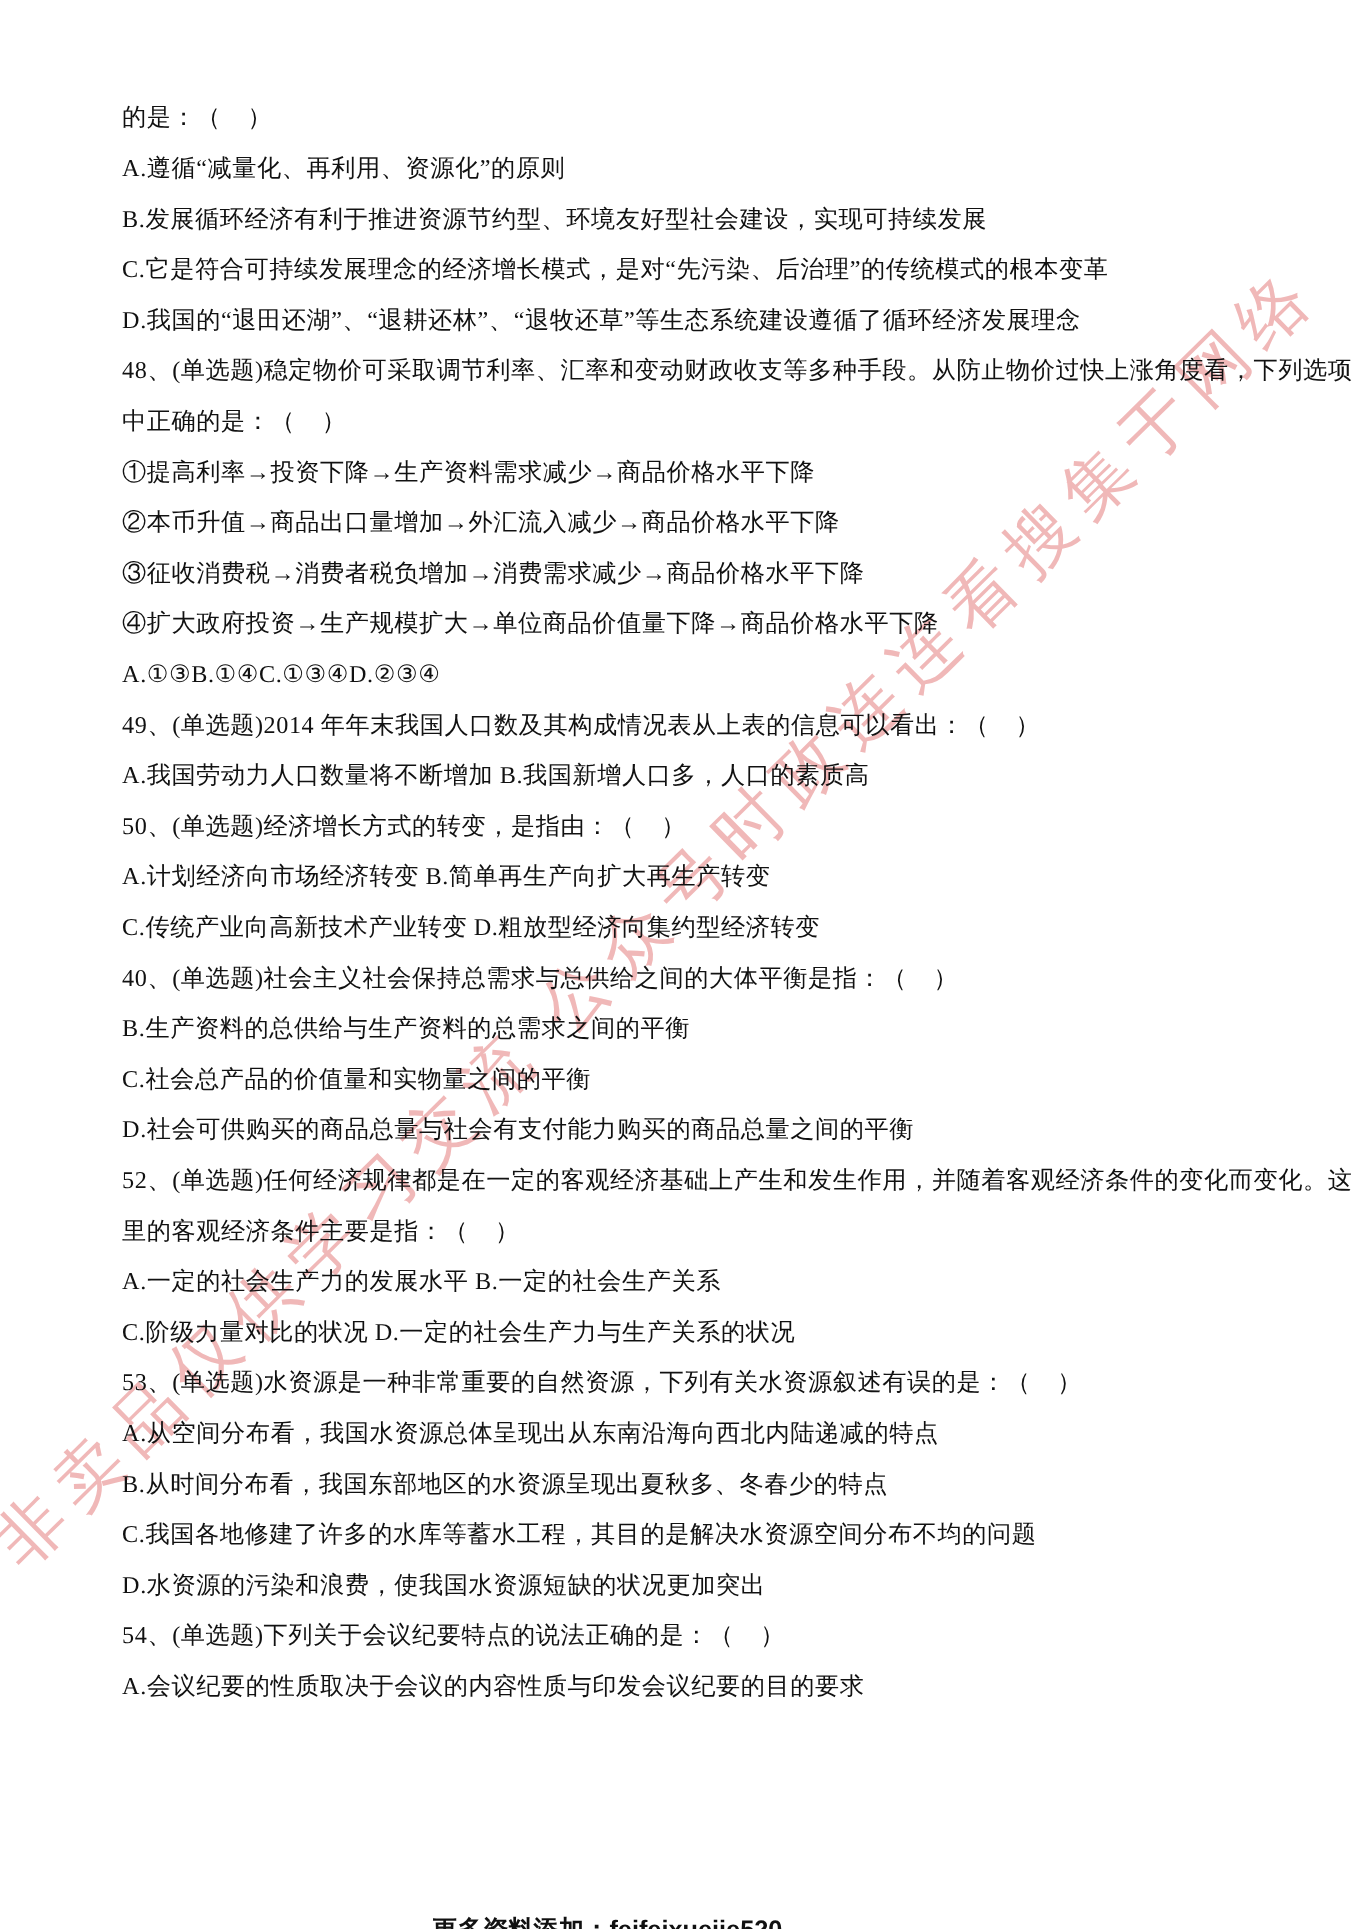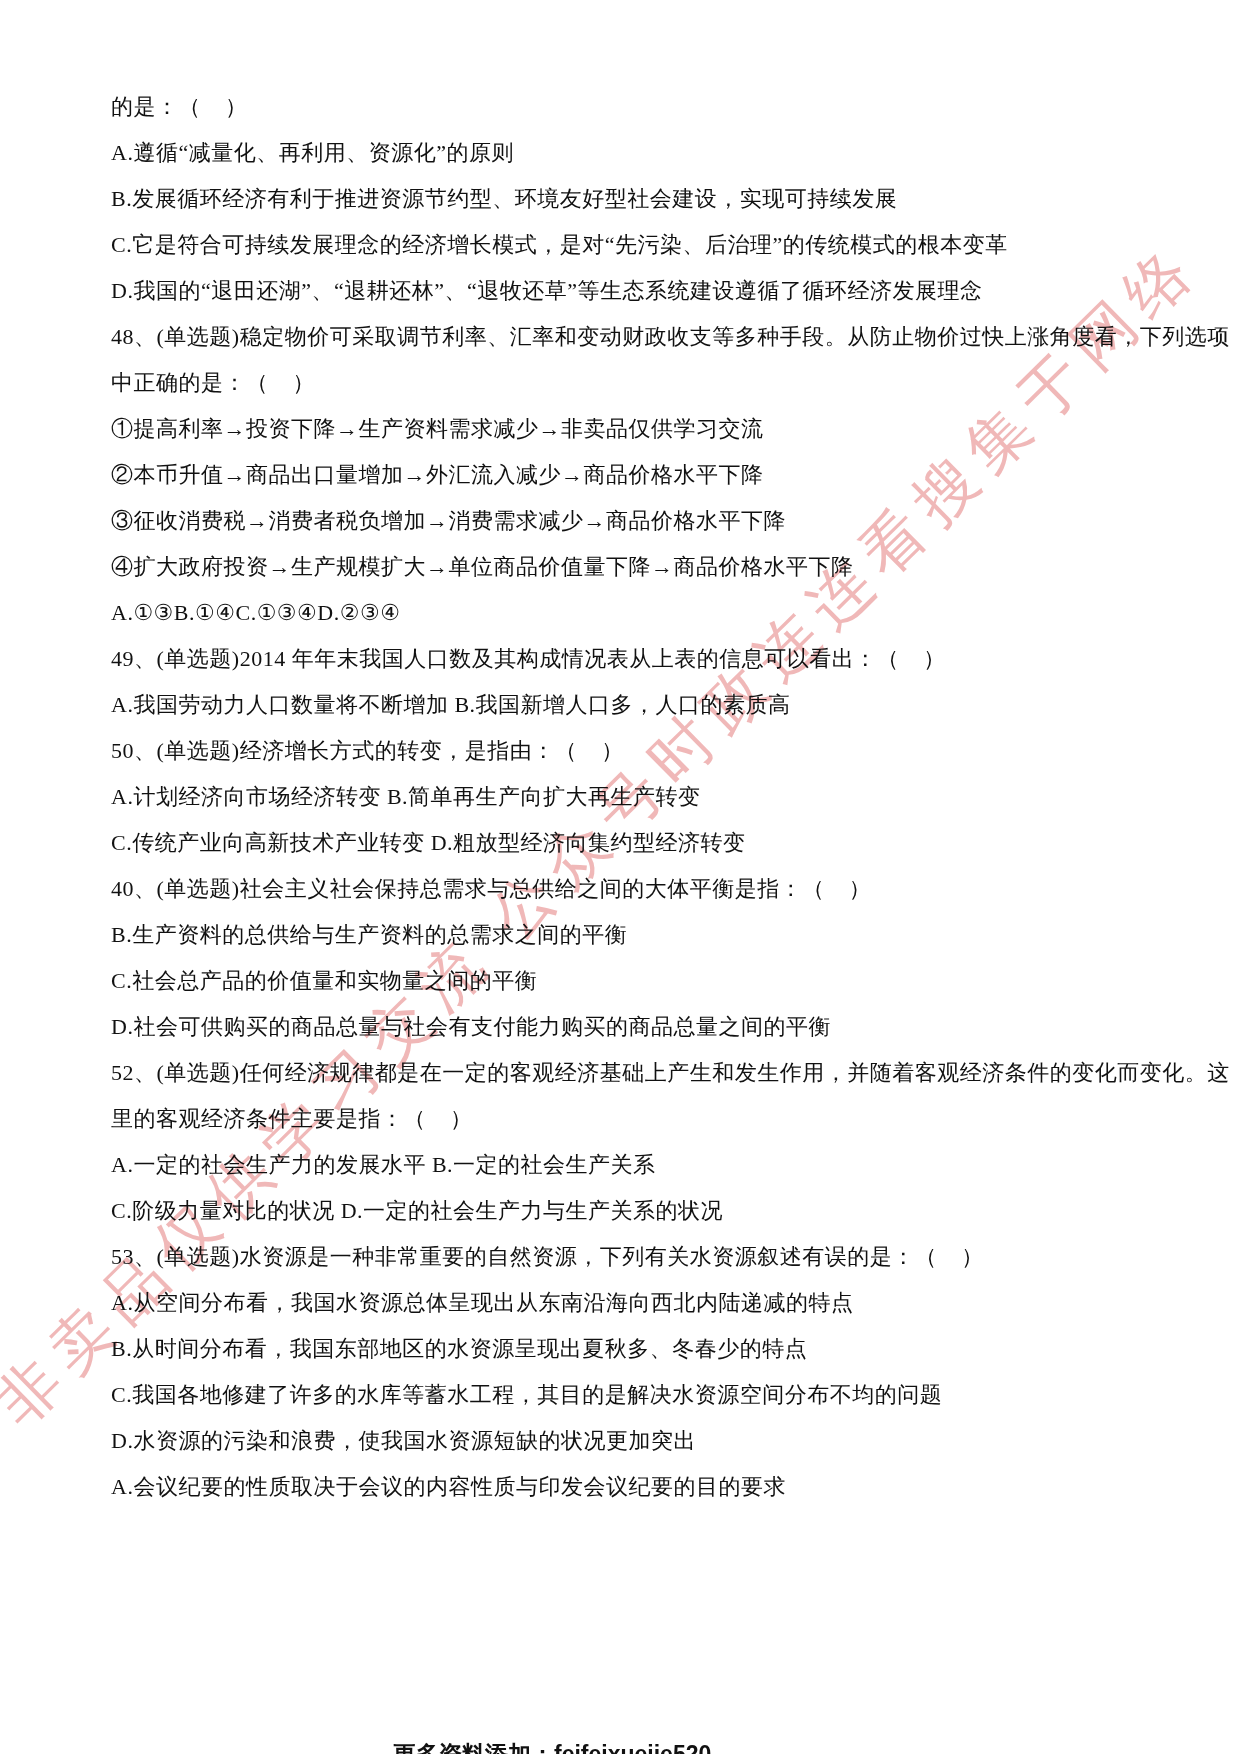--- a/index.html
+++ b/index.html
@@ -72,21 +72,21 @@
   <div class="watermark" style="color: rgba(224, 106, 106, 0.48);">非卖品仅供学习交流 公众号时政连连看搜集于网络</div>
 
   <div class="content" id="lines-container">
       <div class="line">的是：（    ）</div>
       <div class="line">A.遵循“减量化、再利用、资源化”的原则</div>
       <div class="line">B.发展循环经济有利于推进资源节约型、环境友好型社会建设，实现可持续发展</div>
       <div class="line">C.它是符合可持续发展理念的经济增长模式，是对“先污染、后治理”的传统模式的根本变革</div>
       <div class="line">D.我国的“退田还湖”、“退耕还林”、“退牧还草”等生态系统建设遵循了循环经济发展理念</div>
       <div class="line">48、(单选题)稳定物价可采取调节利率、汇率和变动财政收支等多种手段。从防止物价过快上涨角度看，下列选项</div>
       <div class="line">中正确的是：（    ）</div>
-      <div class="line">①提高利率→投资下降→生产资料需求减少→非卖品仅供学习交流</div>
+      <div class="line">①提高利率→投资下降→生产资料需求减少→商品价格水平下降</div>
       <div class="line">②本币升值→商品出口量增加→外汇流入减少→商品价格水平下降</div>
       <div class="line">③征收消费税→消费者税负增加→消费需求减少→商品价格水平下降</div>
       <div class="line">④扩大政府投资→生产规模扩大→单位商品价值量下降→商品价格水平下降</div>
       <div class="line">A.①③B.①④C.①③④D.②③④</div>
       <div class="line">49、(单选题)2014 年年末我国人口数及其构成情况表从上表的信息可以看出：（    ）</div>
       <div class="line">A.我国劳动力人口数量将不断增加 B.我国新增人口多，人口的素质高</div>
       <div class="line">50、(单选题)经济增长方式的转变，是指由：（    ）</div>
       <div class="line">A.计划经济向市场经济转变 B.简单再生产向扩大再生产转变</div>
       <div class="line">C.传统产业向高新技术产业转变 D.粗放型经济向集约型经济转变</div>
       <div class="line">40、(单选题)社会主义社会保持总需求与总供给之间的大体平衡是指：（    ）</div>
@@ -95,19 +95,20 @@
       <div class="line">D.社会可供购买的商品总量与社会有支付能力购买的商品总量之间的平衡</div>
       <div class="line">52、(单选题)任何经济规律都是在一定的客观经济基础上产生和发生作用，并随着客观经济条件的变化而变化。这</div>
       <div class="line">里的客观经济条件主要是指：（    ）</div>
       <div class="line">A.一定的社会生产力的发展水平 B.一定的社会生产关系</div>
       <div class="line">C.阶级力量对比的状况 D.一定的社会生产力与生产关系的状况</div>
       <div class="line">53、(单选题)水资源是一种非常重要的自然资源，下列有关水资源叙述有误的是：（    ）</div>
       <div class="line">A.从空间分布看，我国水资源总体呈现出从东南沿海向西北内陆递减的特点</div>
       <div class="line">B.从时间分布看，我国东部地区的水资源呈现出夏秋多、冬春少的特点</div>
       <div class="line">C.我国各地修建了许多的水库等蓄水工程，其目的是解决水资源空间分布不均的问题</div>
       <div class="line">D.水资源的污染和浪费，使我国水资源短缺的状况更加突出</div>
+      <div class="line">54、(单选题)下列关于会议纪要特点的说法正确的是：（    ）</div>
       <div class="line">A.会议纪要的性质取决于会议的内容性质与印发会议纪要的目的要求</div>
     </div>
 
   <div class="footer">
     <span class="footer-label">更多资料添加：</span><span class="footer-value">feifeixuejie520</span>
   </div>
 </div>
 
 </body></html>

